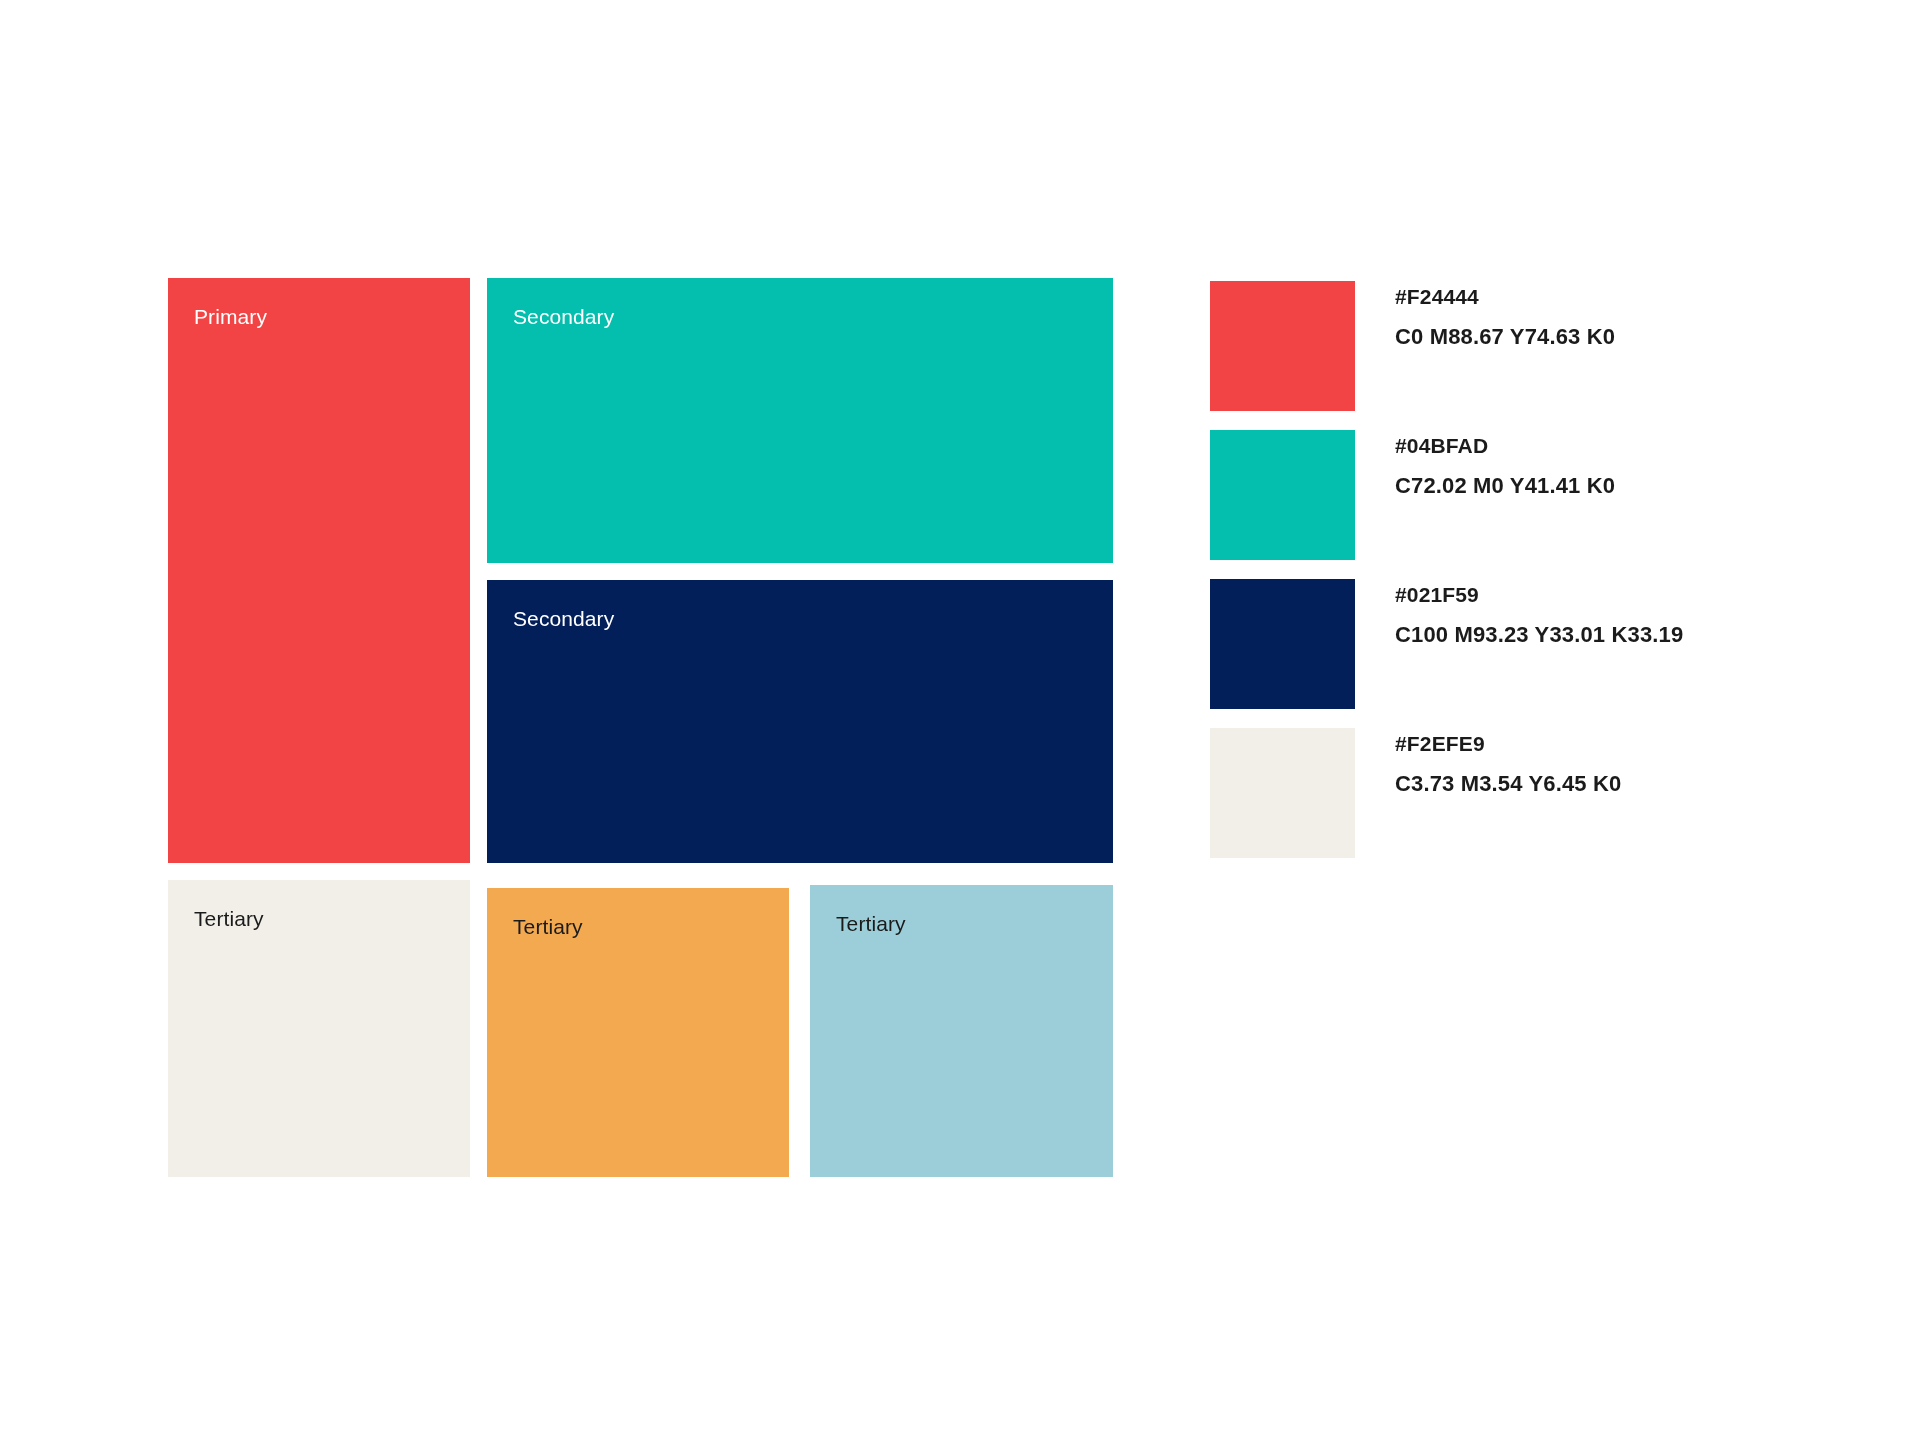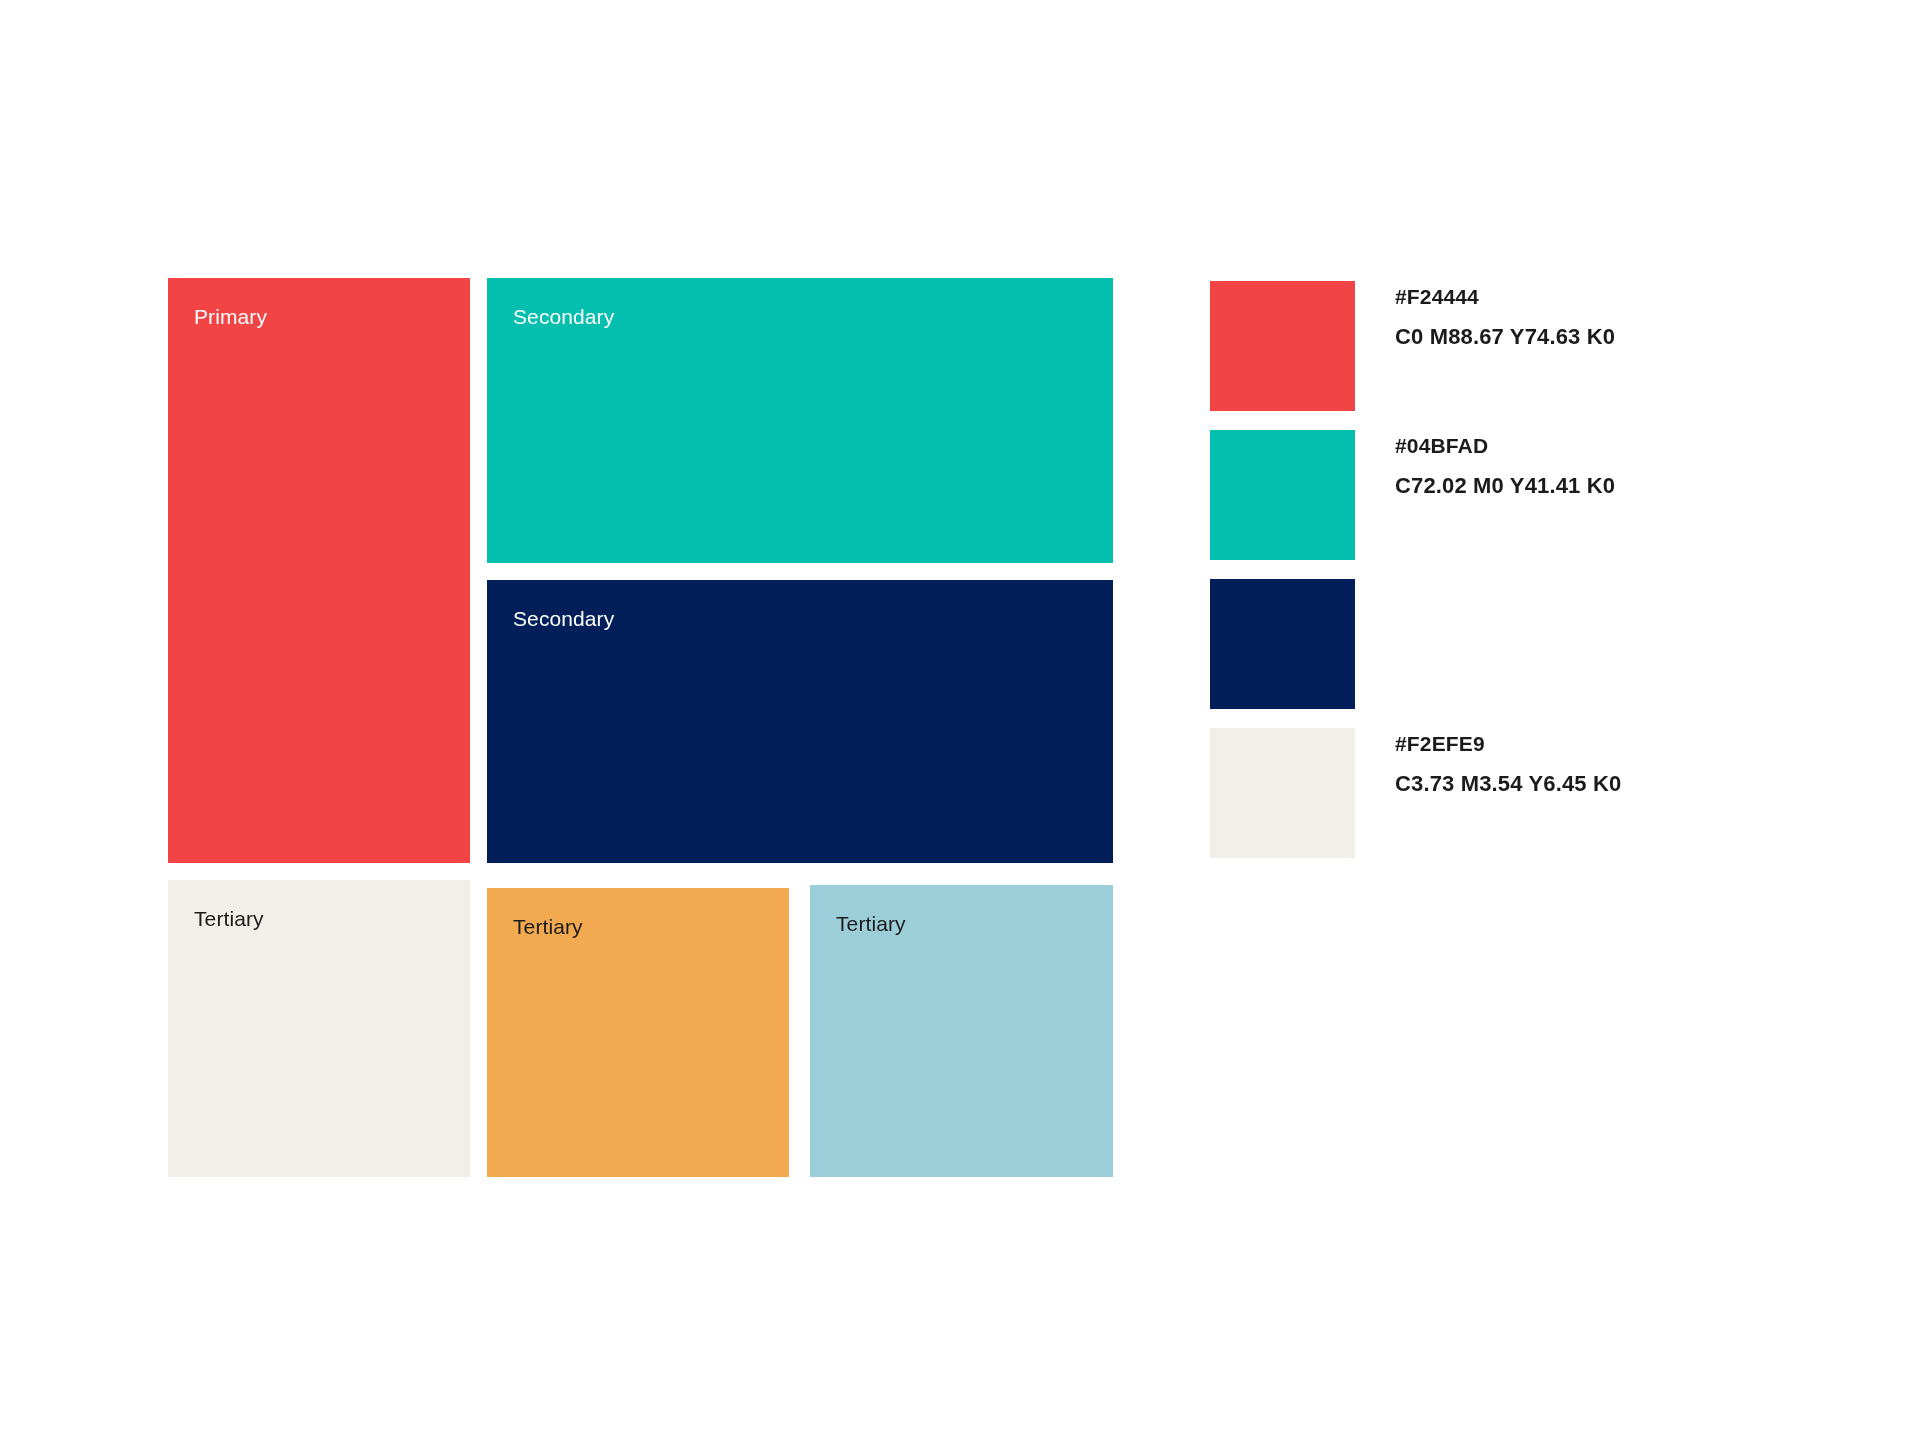--- a/index.html
+++ b/index.html
@@ -141,20 +141,24 @@
   <div class="legend-row">
     <div class="legend-swatch" style="background-color: rgb(4, 191, 173);"></div>
     <div class="legend-text">
       <div class="legend-hex">#04BFAD</div>
       <div class="legend-cmyk">C72.02 M0 Y41.41 K0</div>
     </div>
   </div>
 
   <div class="legend-row">
     <div class="legend-swatch" style="background-color: rgb(2, 31, 89);"></div>
+    <div class="legend-text">
+      <div class="legend-hex">#021F59</div>
+      <div class="legend-cmyk">C100 M93.23 Y33.01 K33.19</div>
+    </div>
   </div>
 
 
 
   <div class="legend-row">
     <div class="legend-swatch" style="background-color: rgb(242, 239, 233);"></div>
     <div class="legend-text">
       <div class="legend-hex">#F2EFE9</div>
       <div class="legend-cmyk">C3.73 M3.54 Y6.45 K0</div>
     </div>

